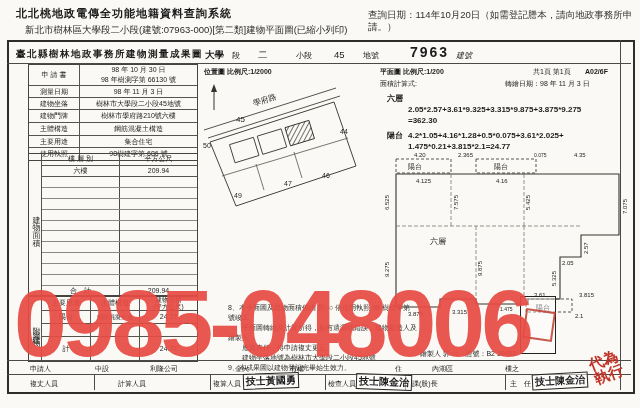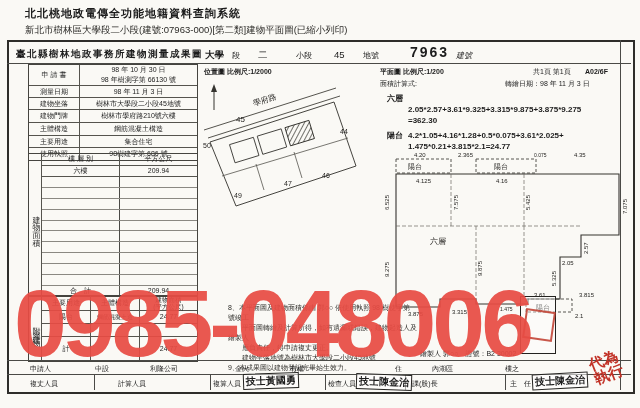--- a/index.html
+++ b/index.html
@@ -31,21 +31,22 @@
         transform:rotate(-21deg);text-align:center;white-space:pre-line;}
   .sealbox{border:1.5px solid #23221f;z-index:30;background:rgba(255,255,255,.4);}
   .redseal{border:2px solid #c0392b;z-index:35;transform:rotate(8deg);opacity:.85;}
   svg text{font-family:"Liberation Sans", sans-serif;fill:#262522;}
 </style>
 </head>
 <body>
 
 <div class="page">
 
-  <div class="abs t11 b" style="left:25px;top:6px;letter-spacing:1px;">北北桃地政電傳全功能地籍資料查詢系統</div>
+  <div class="abs t11 b" style="left:16px;top:6px;letter-spacing:1px;">北北桃地政電傳全功能地籍資料查詢系統</div>
+  <div class="abs t9" style="left:368px;top:9px;color:#33322e;">查詢日期：114年10月20日（如需登記謄本，請向地政事務所申請。）</div>
   <div class="abs t9" style="left:25px;top:24px;color:#2b2a27;text-align:right;">新北市樹林區大學段二小段(建號:07963-000)[第二類]建物平面圖(已縮小列印)</div>
 
   <div class="abs doc-box" style="left:7px;top:40px;width:624px;height:350px;"></div>
   <div class="abs vline" style="left:620px;top:40px;height:350px;"></div>
   <div class="abs hline" style="left:7px;top:63px;width:624px;"></div>
 
   <div class="abs t9 b" style="left:16px;top:48px;letter-spacing:1.5px;">臺北縣樹林地政事務所建物測量成果圖</div>
   <div class="abs t9" style="left:205px;top:49px;font-weight:bold;">大學</div>
   <div class="abs t8" style="left:232px;top:50px;">段</div>
   <div class="abs t9" style="left:258px;top:49px;">二</div>

